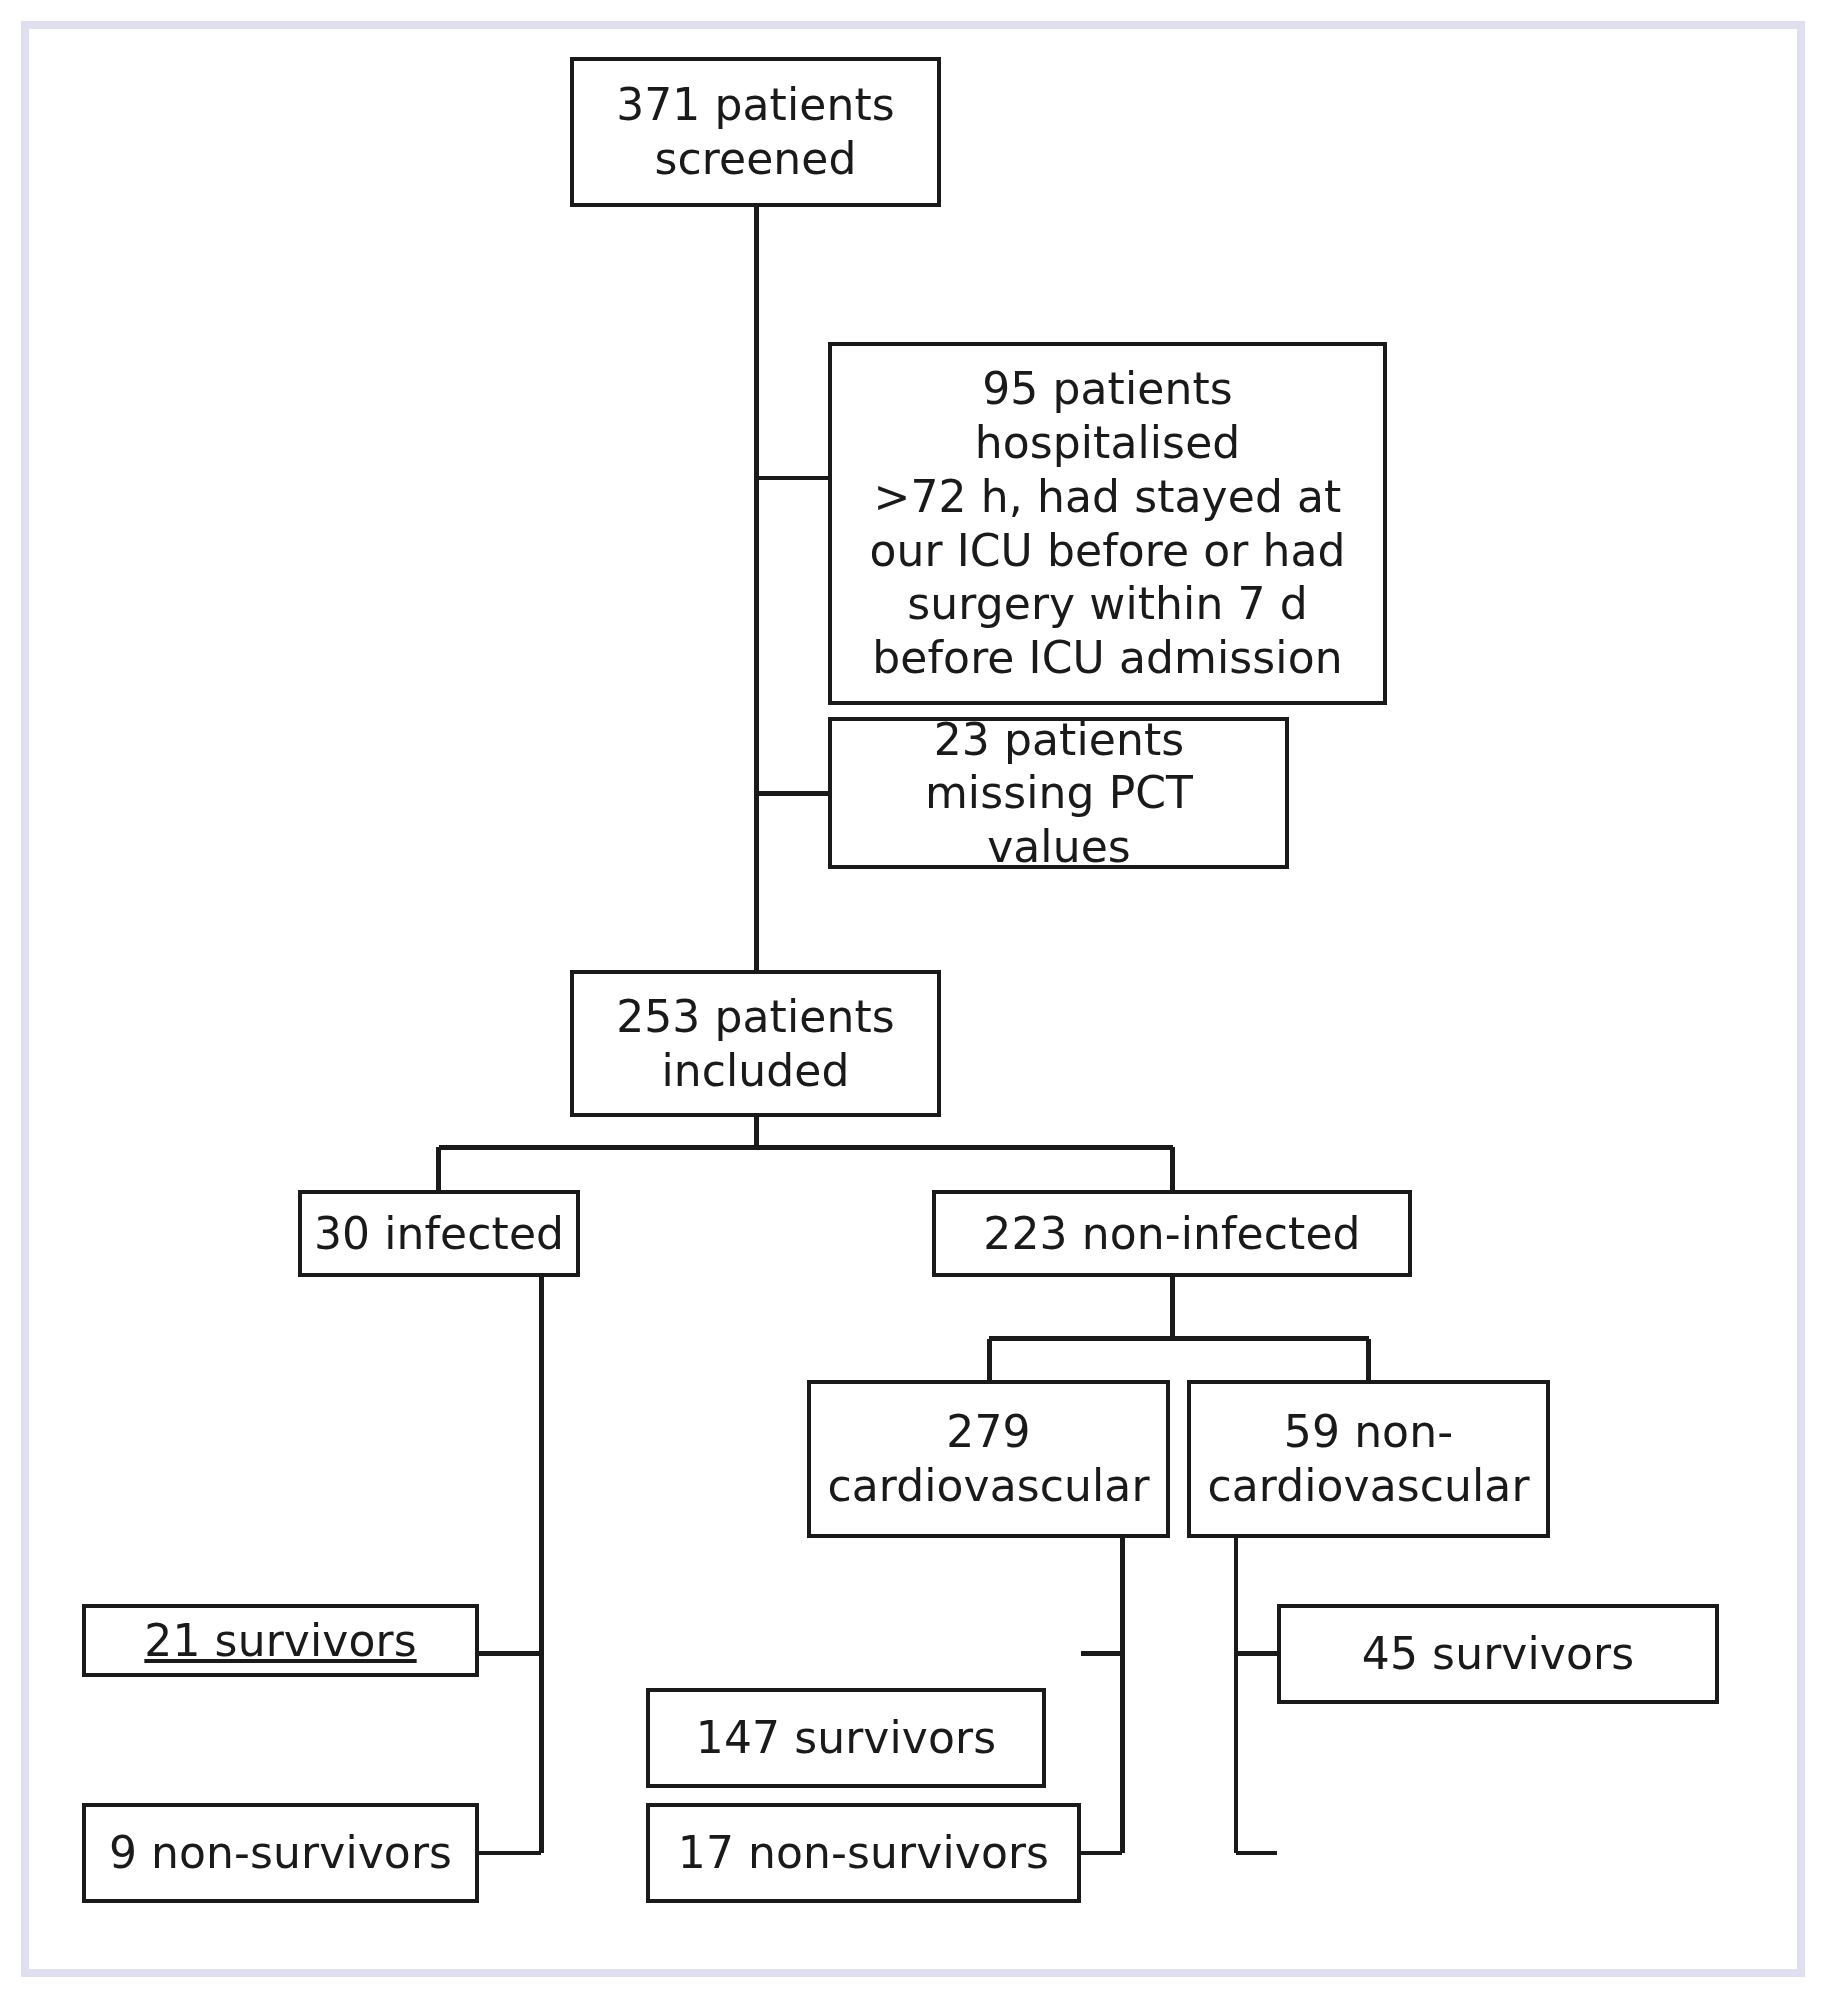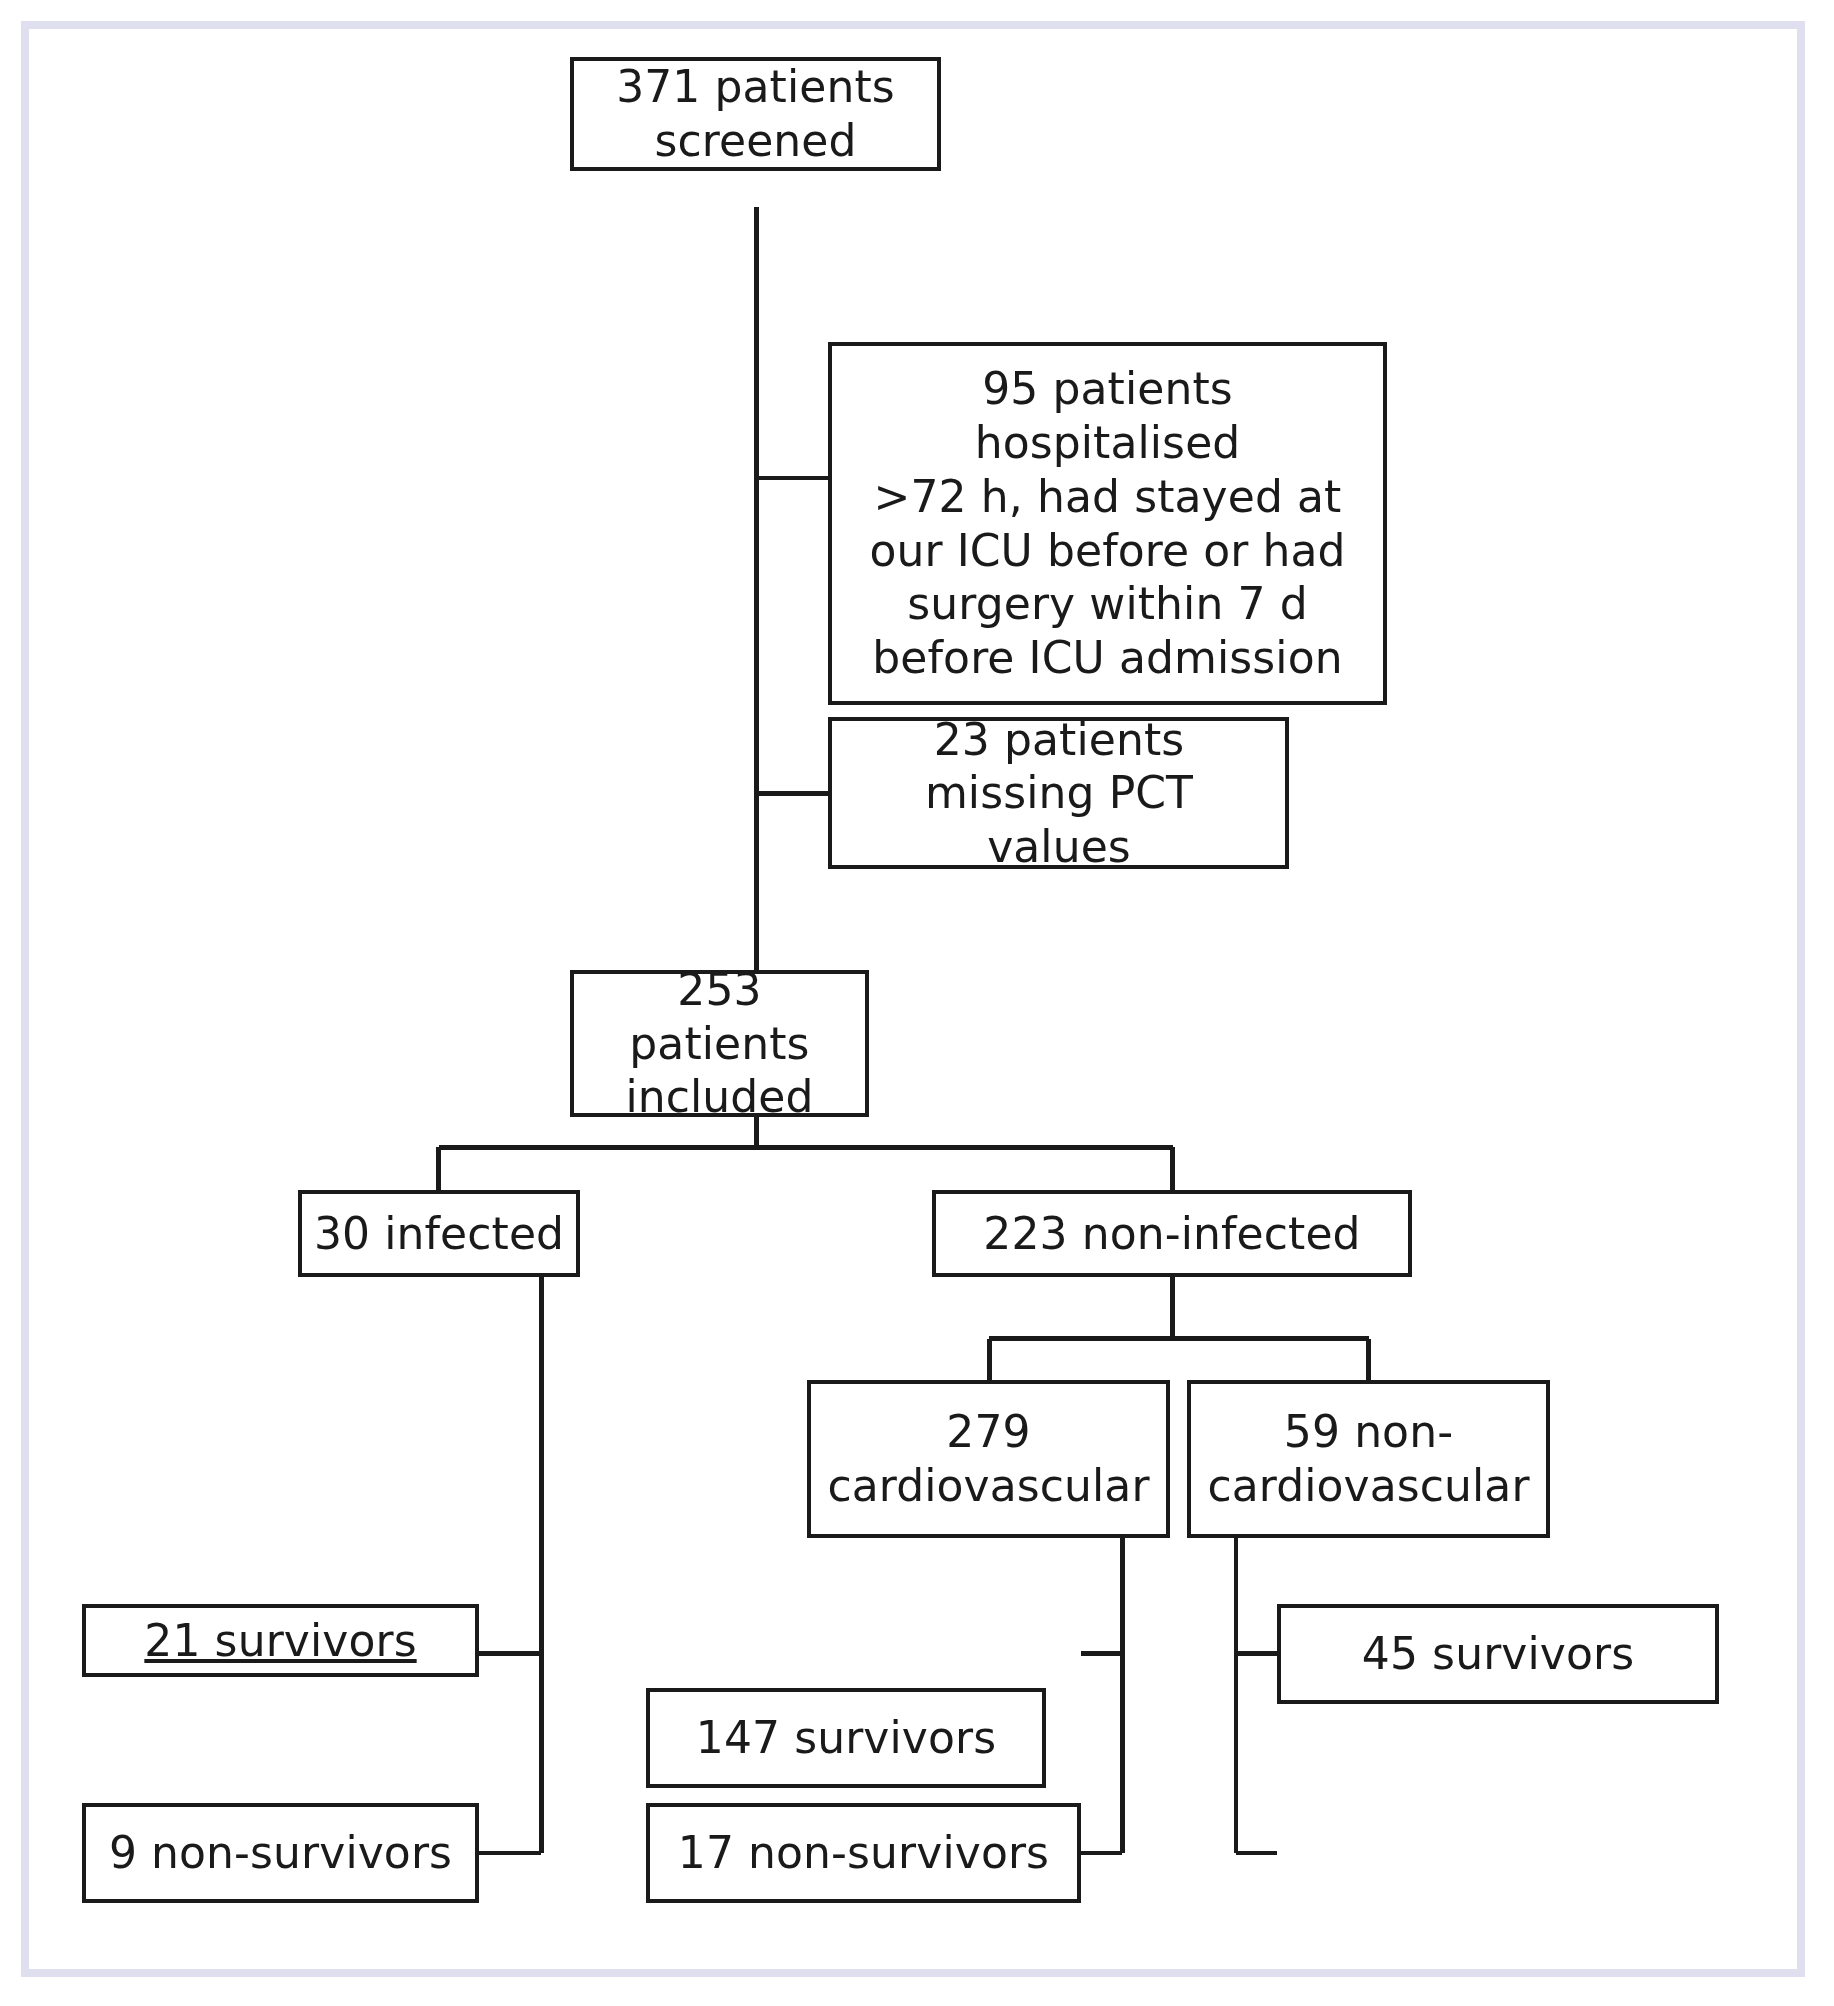--- a/index.html
+++ b/index.html
@@ -50,24 +50,24 @@
     justify-content: center;
     text-align: center;
     color: #1a1a1a;
     font-size: 44px;
     line-height: 1.22;
     padding: 4.7px 11px;
     white-space: pre-line;
     letter-spacing: 0.1px;
   }
   
-  #n-screened      { left: 570px;  top: 57px;   width: 371px; height: 114px; }
+  #n-screened      { left: 570px;  top: 57px;   width: 371px; height: 150px; }
   #n-excl-1        { left: 828px; top: 296px;  width: 559px; height: 363px; margin-top: 46px; }
   #n-excl-2        { left: 828px; top: 717px;  width: 461px; height: 152px; padding-left: 12px; }
-  #n-included      { left: 570px;  top: 970px; width: 299px; height: 147px; }
+  #n-included      { left: 570px;  top: 970px; width: 371px; height: 147px; }
   #n-infected      { left: 298px;  top: 1190px; width: 282px; height: 87px; }
   #n-noninfected   { left: 932px; top: 1190px; width: 480px; height: 87px; }
   #n-cardio        { left: 807px; top: 1380px; width: 363px; height: 158px; }
   #n-noncardio     { left: 1187px; top: 1380px; width: 363px; height: 158px; }
   #n-surv-inf      { left: 82px;  top: 1604px; width: 397px; height: 73px; text-decoration: underline; }
   #n-nsurv-inf     { left: 82px;  top: 1803px; width: 397px; height: 100px; }
   #n-surv-cv       { left: 646px;  top: 1688px; width: 400px; height: 100px; }
   #n-nsurv-cv      { left: 646px;  top: 1803px; width: 435px; height: 100px; }
   #n-surv-ncv      { left: 1277px; top: 1604px; width: 442px; height: 100px; }
   #n-nsurv-ncv     { left: 1277px; top: 1803px; width: 442px; height: 100px; }

